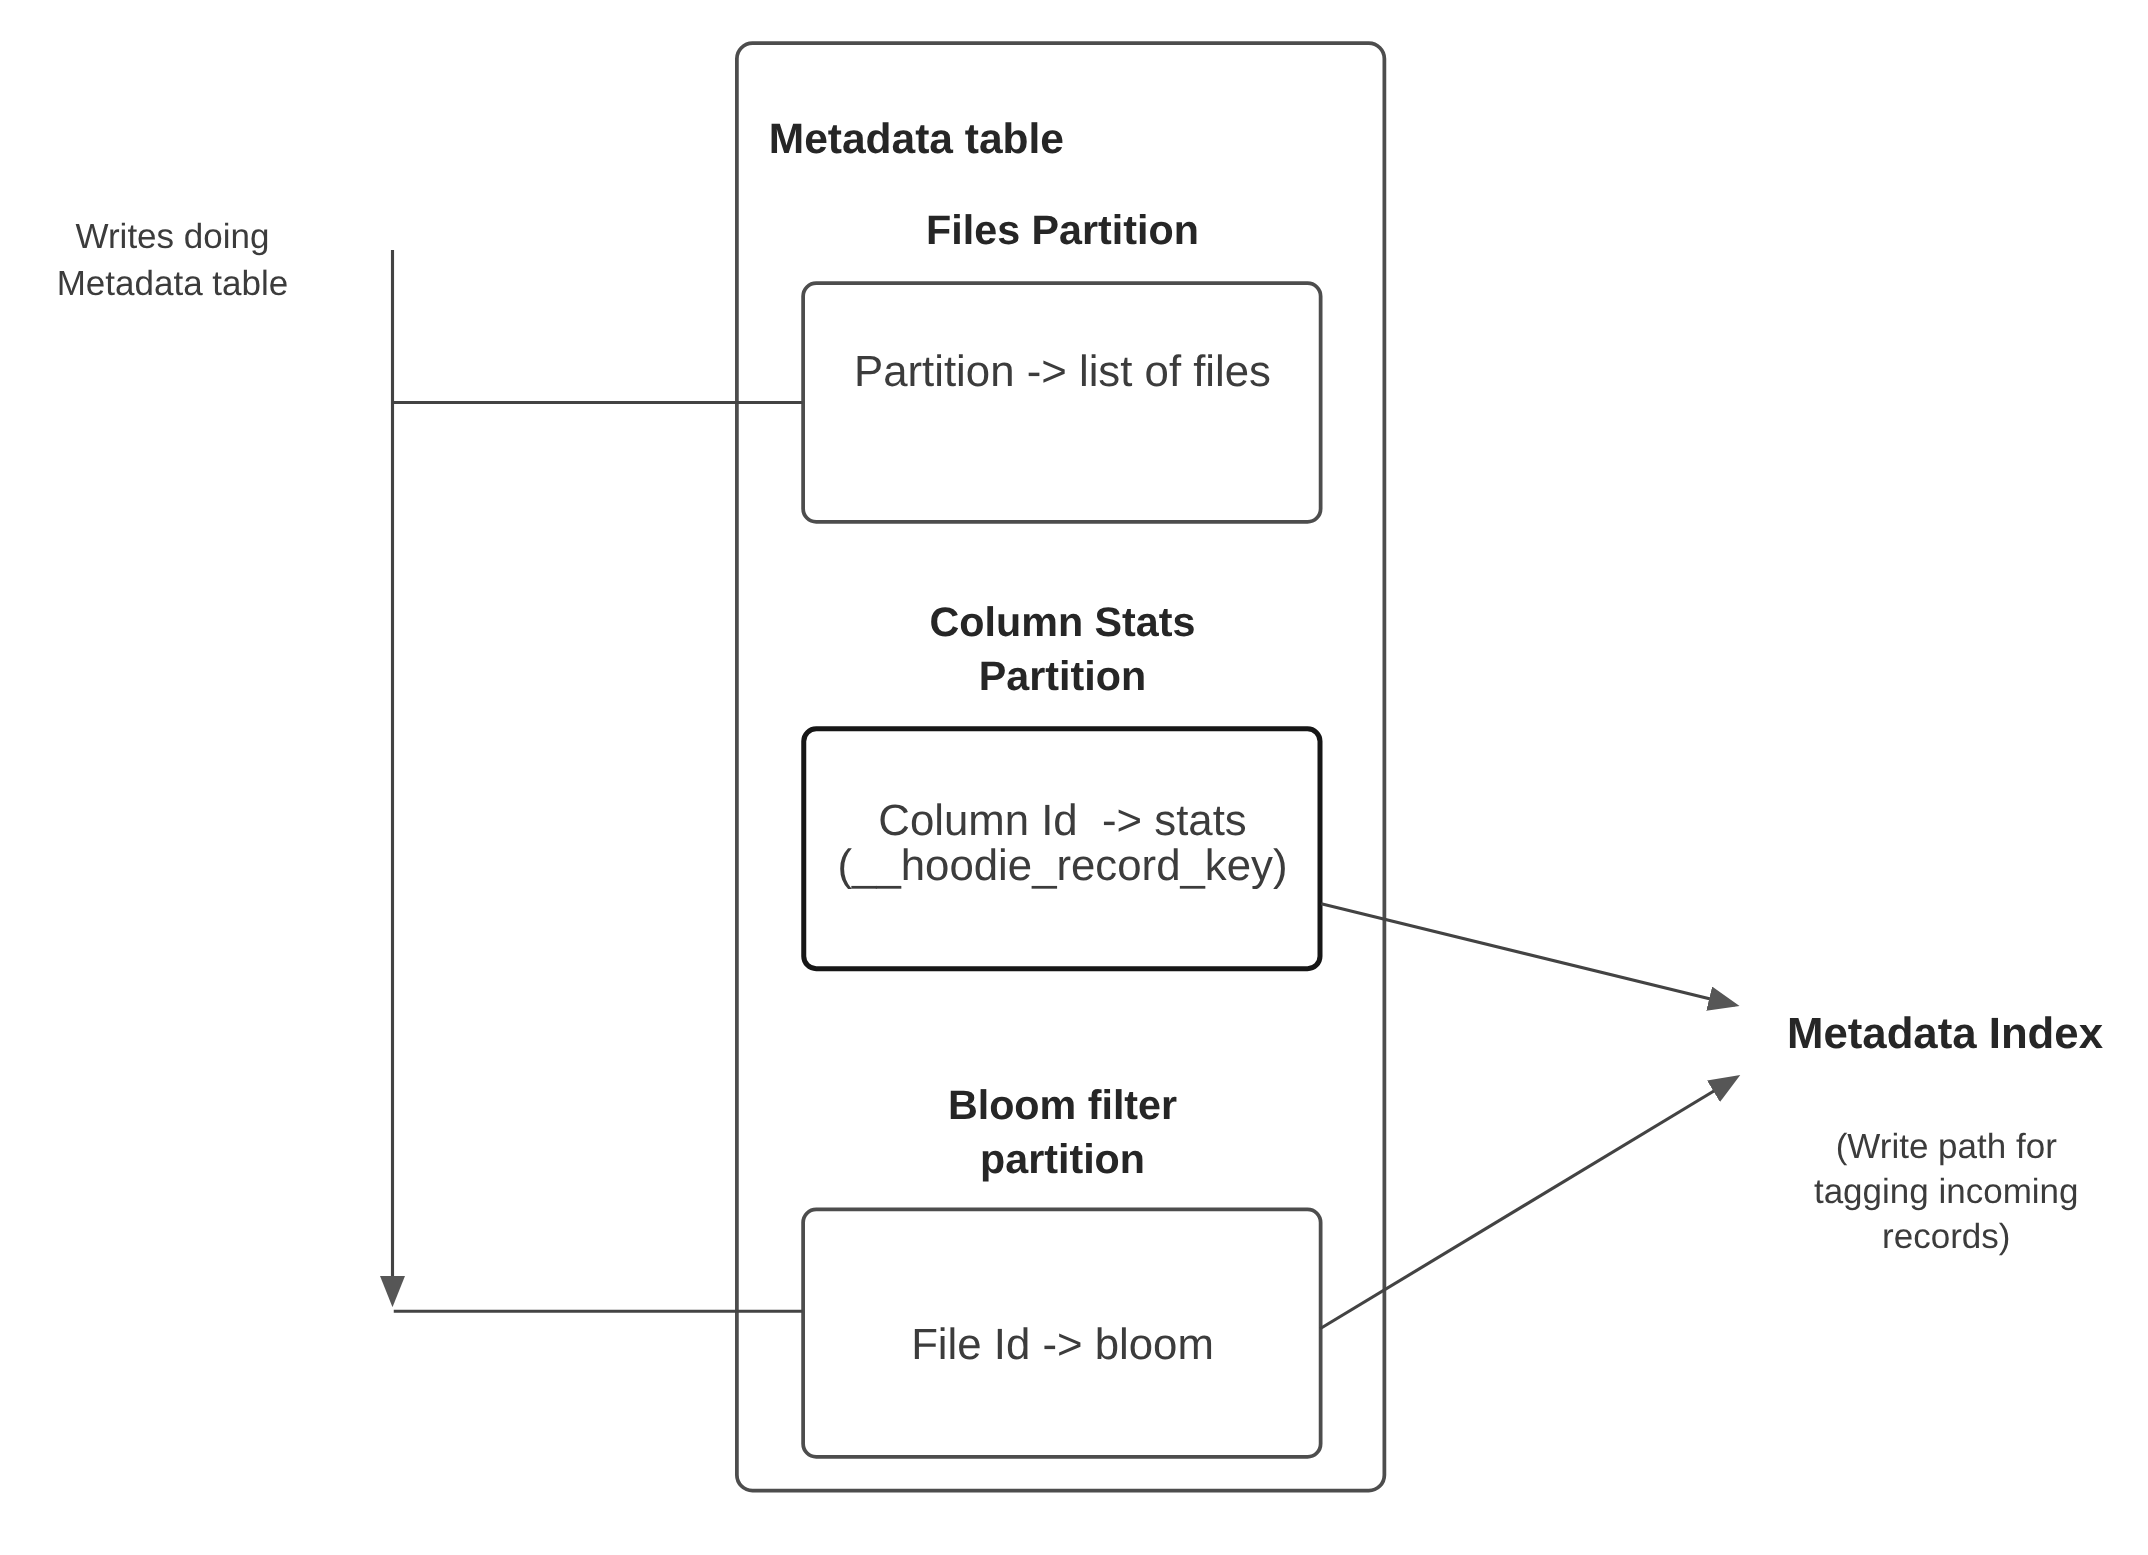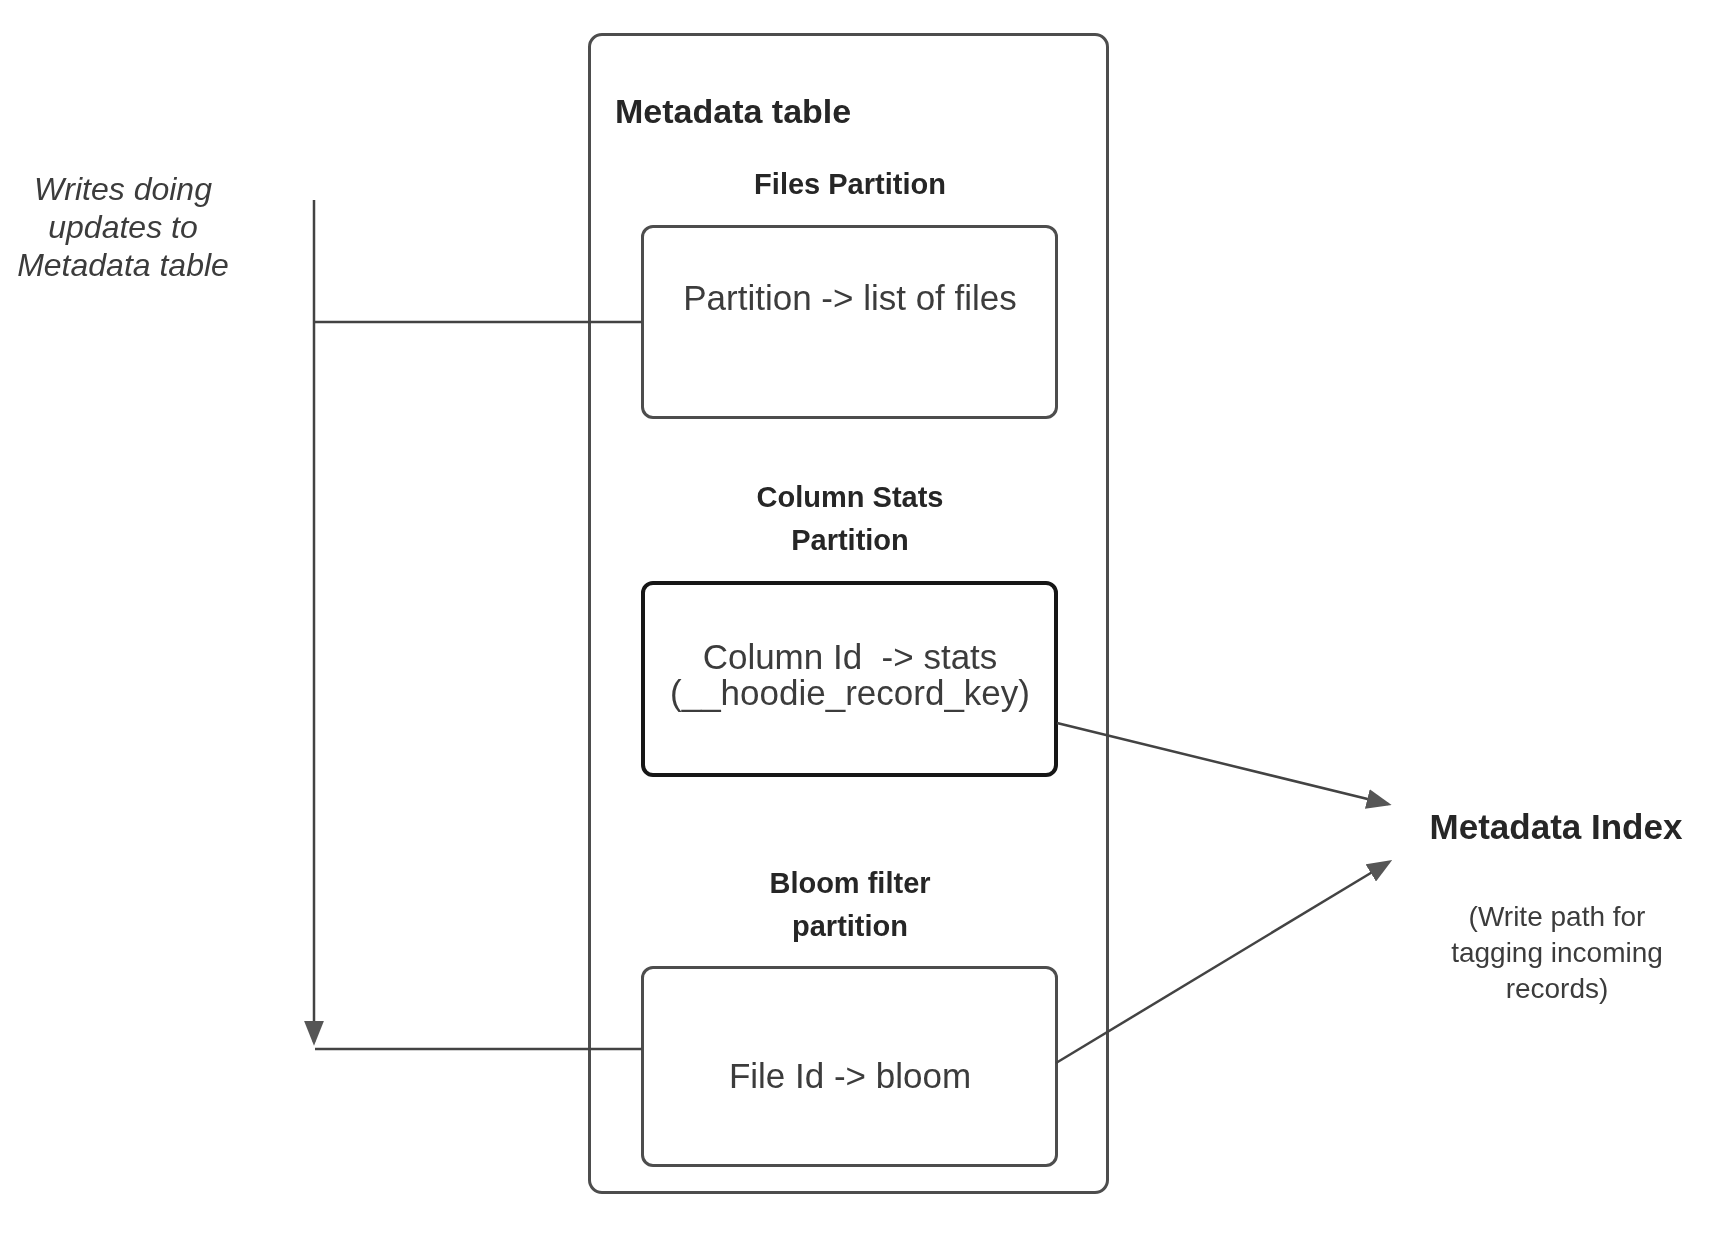--- a/index.html
+++ b/index.html
@@ -14,27 +14,26 @@
     background: var(--background, #ffffff);
     font-family: "Liberation Sans", sans-serif;
     overflow: hidden;
   }
   .abs { position: absolute; }
   .center { text-align: center; }
   .ln { display: block; white-space: pre; }
 
   
   .left-note {
-    left: 3px;
+    left: 18px;
     top: 170px;
     width: 240px;
-    font-size: 32px;
+    font-size: 28px;
     line-height: 38px;
     color: var(--body-text, #3c3c3c);
-    font-style: italic;
   }
 
   
   .outer-box {
     left: 588px;
     top: 33px;
     width: 521px;
     height: 1161px;
     border: 3px solid var(--box-border, #4d4d4d);
     border-radius: 14px;
@@ -47,21 +46,21 @@
     font-size: 34px;
     font-weight: bold;
     color: var(--heading-text, #262626);
     white-space: pre;
   }
 
   
   .sec-heading {
     left: 640px;
     width: 420px;
-    font-size: 29px;
+    font-size: 33px;
     font-weight: bold;
     color: var(--heading-text, #262626);
   }
   .files-heading   { top: 163px; line-height: 42px; }
   .column-heading  { top: 476px; line-height: 43px; }
   .bloom-heading   { top: 862px; line-height: 43px; }
 
   
   .inner-box {
     left: 641px;
@@ -123,21 +122,20 @@
   }
   .arrowhead-fill { fill: var(--arrowhead, #565656); }
 </style>
 </head>
 <body>
 
 <div class="canvas">
 
   <div class="abs left-note center">
     <span class="ln">Writes doing</span>
-    <span class="ln">updates to</span>
     <span class="ln">Metadata table</span>
   </div>
 
   <div class="abs outer-box"></div>
   <div class="abs outer-title">Metadata table</div>
 
   <div class="abs sec-heading files-heading center">
     <span class="ln">Files Partition</span>
   </div>
   <div class="abs inner-box files-box"></div>

